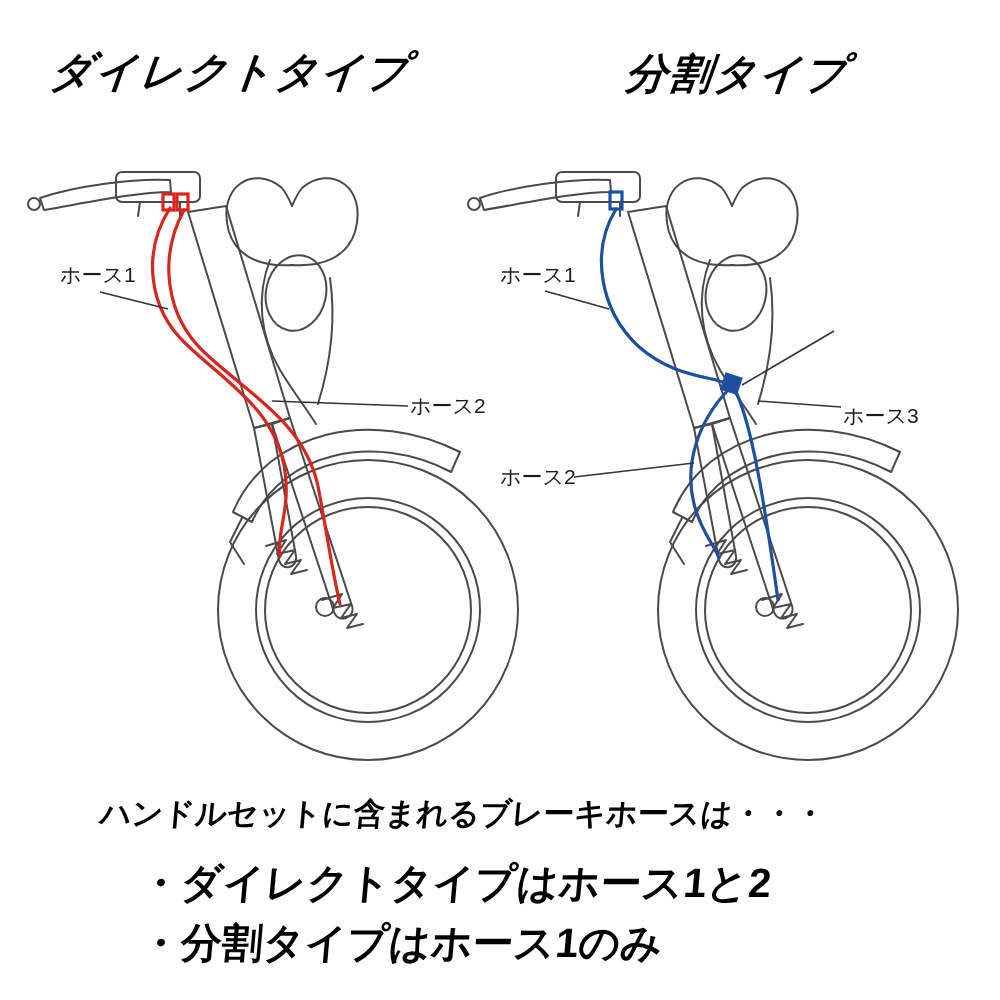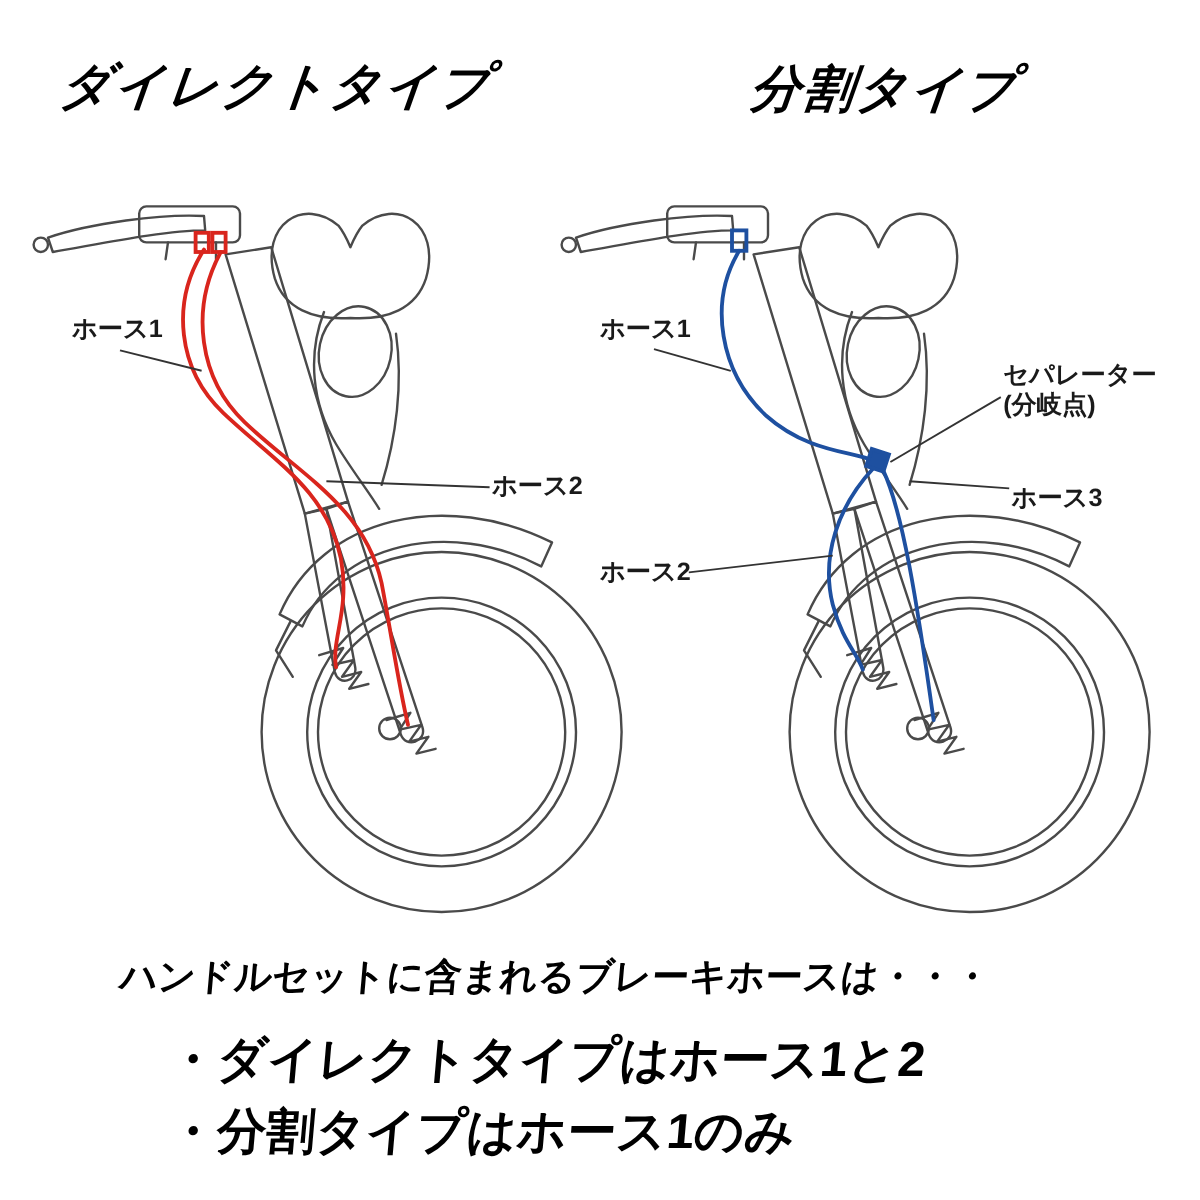--- a/index.html
+++ b/index.html
@@ -8,21 +8,21 @@
     font-family:"Liberation Sans","DejaVu Sans",sans-serif;overflow:hidden;color:#000;
   }
   .title{
     position:absolute;font-size:42px;font-weight:900;font-style:italic;
     letter-spacing:2px;color:#000;transform:skewX(-6deg);white-space:nowrap;
   }
   .title.left{left:50px;top:44px;width:360px;text-align:center;}
   .title.right{left:592px;top:46px;width:290px;text-align:center;}
   .scene{position:absolute;left:0;top:0;}
   .label{
-    position:absolute;font-size:21px;font-weight:700;color:#1a1a1a;
+    position:absolute;font-size:21px;font-weight:400;color:#1a1a1a;
     white-space:nowrap;line-height:1.2;
   }
   .label .sub{display:block;}
   .footer-line{
     position:absolute;font-weight:900;color:#000;transform:skewX(-5deg);
     white-space:nowrap;
   }
   .footer-line.l1{left:100px;top:793px;font-size:31px;}
   .footer-line.l2{left:140px;top:856px;font-size:41px;}
   .footer-line.l3{left:140px;top:916px;font-size:41px;}
@@ -93,24 +93,20 @@
       <line x1="834" y1="331" x2="742" y2="385"></line>
       <line x1="841" y1="407" x2="758" y2="401"></line>
       <line x1="574" y1="477" x2="694" y2="463"></line>
     </g>
   </svg>
 
   <div class="label" style="left:60px;top:262px">ホース1</div>
   <div class="label" style="left:410px;top:393px">ホース2</div>
 
   <div class="label" style="left:500px;top:262px">ホース1</div>
-  <div class="label" style="left:836px;top:300px">
-    <span class="sub">セパレーター</span>
-    <span class="sub">(分岐点)</span>
-  </div>
   <div class="label" style="left:843px;top:403px">ホース3</div>
   <div class="label" style="left:500px;top:464px">ホース2</div>
 
   <div class="footer-line l1">ハンドルセットに含まれるブレーキホースは・・・</div>
   <div class="footer-line l2">・ダイレクトタイプはホース1と2</div>
   <div class="footer-line l3">・分割タイプはホース1のみ</div>
 
 </div>
 
 </body></html>

